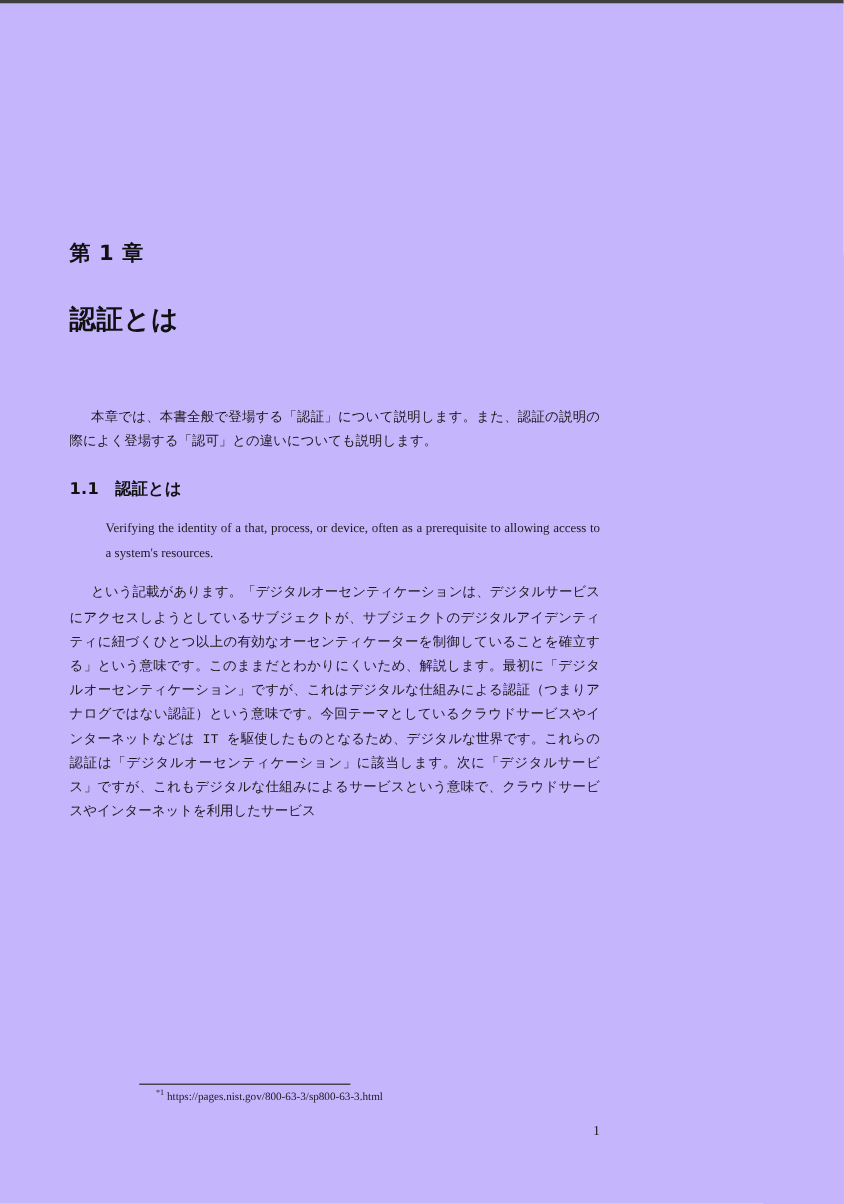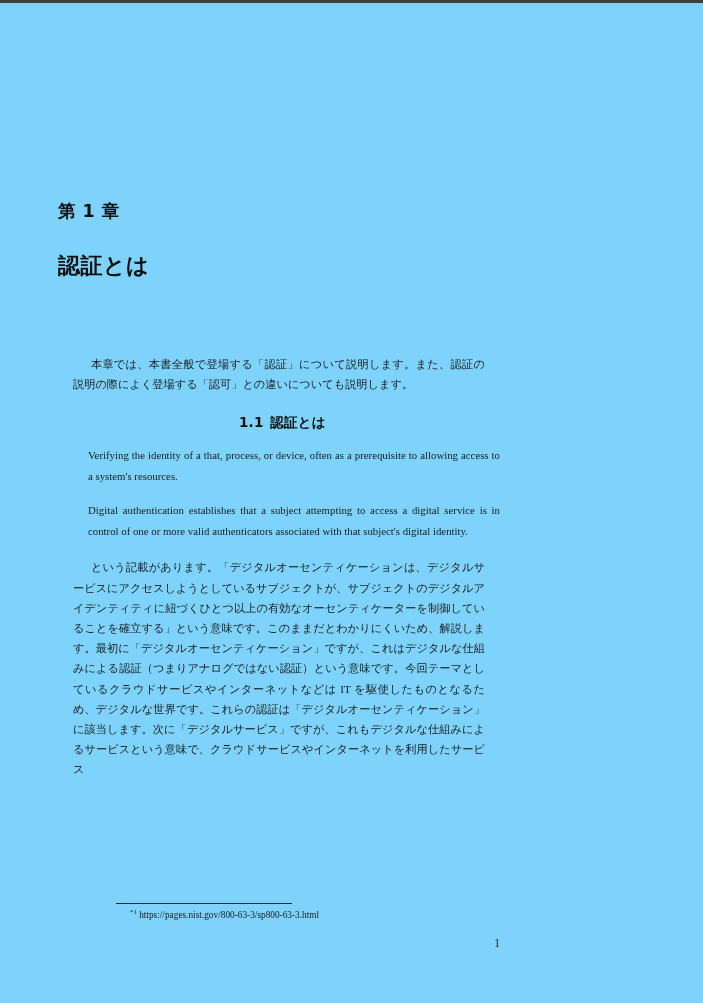--- a/index.html
+++ b/index.html
@@ -20,21 +20,21 @@
     top: 0; left: 0;
     width: 703px;
     height: 3px;
     background: #3f3f3f;
   }
   .page {
     position: absolute;
     top: 3px; left: 0;
     width: 703px;
     height: 1000px;
-    background: #7dd3fc;
+    background: #c4b5fd;
   }
   .content {
     position: absolute;
     left: 58px;
     top: 0;
     width: 442px;
   }
 
   
   .chapter-num {
@@ -60,40 +60,39 @@
 
   
   .flow {
     position: absolute;
     top: 336px;
     left: 0;
     width: 442px;
   }
 
   p.body-text {
-    margin: 15px;
+    margin: 0;
     font-size: 11.2px;
     line-height: 20.2px;
     text-align: justify;
     text-justify: inter-character;
     color: #1b1b1b;
-    font-family: Liberation Serif, serif;
+    font-family: Liberation Mono, monospace;
   }
   p.body-text.indent {
     text-indent: 1.6em;
   }
 
   h2.section-heading {
     margin: 20px 0 10px 0;
     font-family: "DejaVu Sans", "Liberation Sans", sans-serif;
     font-weight: bold;
     font-size: 13.5px;
     color: #111;
     letter-spacing: 0.2px;
-    text-align: center;
   }
   h2.section-heading .sec-num {
     display: inline-block;
     min-width: 38px;
   }
 
   blockquote.quote {
     margin: 13px 0 13px 30px;
     width: 412px;
     font-size: 10.8px;
@@ -163,21 +162,20 @@
       <p class="body-text indent">本章では、本書全般で登場する「認証」について説明します。また、認証の説明の際によく登場する「認可」との違いについても説明します。</p>
 
       <h2 class="section-heading">
         <span class="sec-num">1.1</span><span>認証とは</span>
       </h2>
 
 
       <blockquote class="quote">Verifying the identity of a that, process, or device, often as a prerequisite to allowing access to a system's resources.</blockquote>
 
 
-      <blockquote class="quote">Digital authentication establishes that a subject attempting to access a digital service is in control of one or more valid authenticators associated with that subject's digital identity.</blockquote>
 
       <p class="body-text indent">という記載があります。「デジタルオーセンティケーションは、デジタルサービスにアクセスしようとしているサブジェクトが、サブジェクトのデジタルアイデンティティに紐づくひとつ以上の有効なオーセンティケーターを制御していることを確立する」という意味です。このままだとわかりにくいため、解説します。最初に「デジタルオーセンティケーション」ですが、これはデジタルな仕組みによる認証（つまりアナログではない認証）という意味です。今回テーマとしているクラウドサービスやインターネットなどは IT を駆使したものとなるため、デジタルな世界です。これらの認証は「デジタルオーセンティケーション」に該当します。次に「デジタルサービス」ですが、これもデジタルな仕組みによるサービスという意味で、クラウドサービスやインターネットを利用したサービス</p>
 
     </div>
 
     <div class="footnote-area">
       <div class="footnote-rule"></div>
       <div class="footnote-text">
         <sup>*1</sup>
         <span>https://pages.nist.gov/800-63-3/sp800-63-3.html</span>

